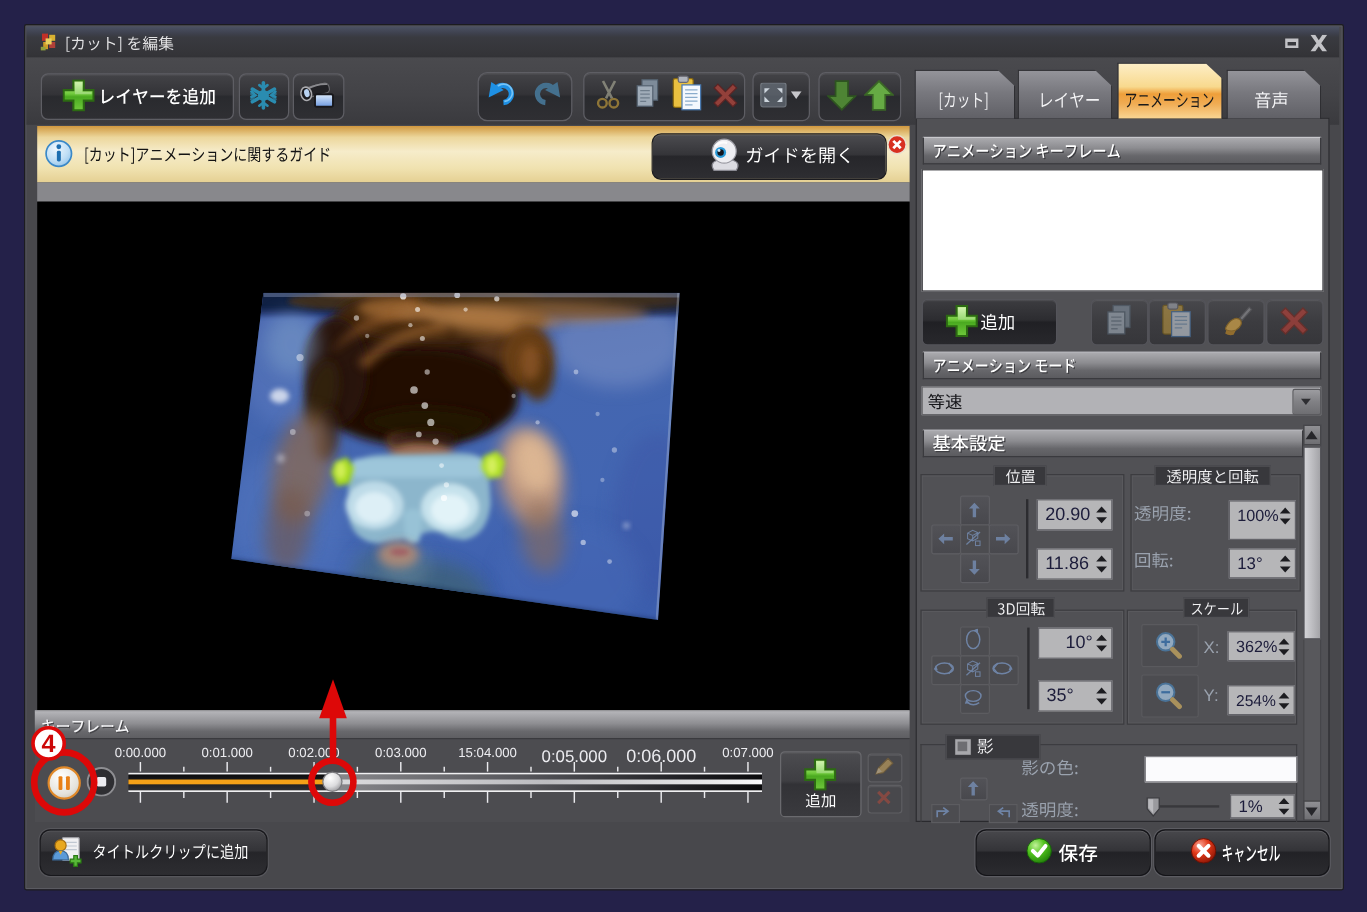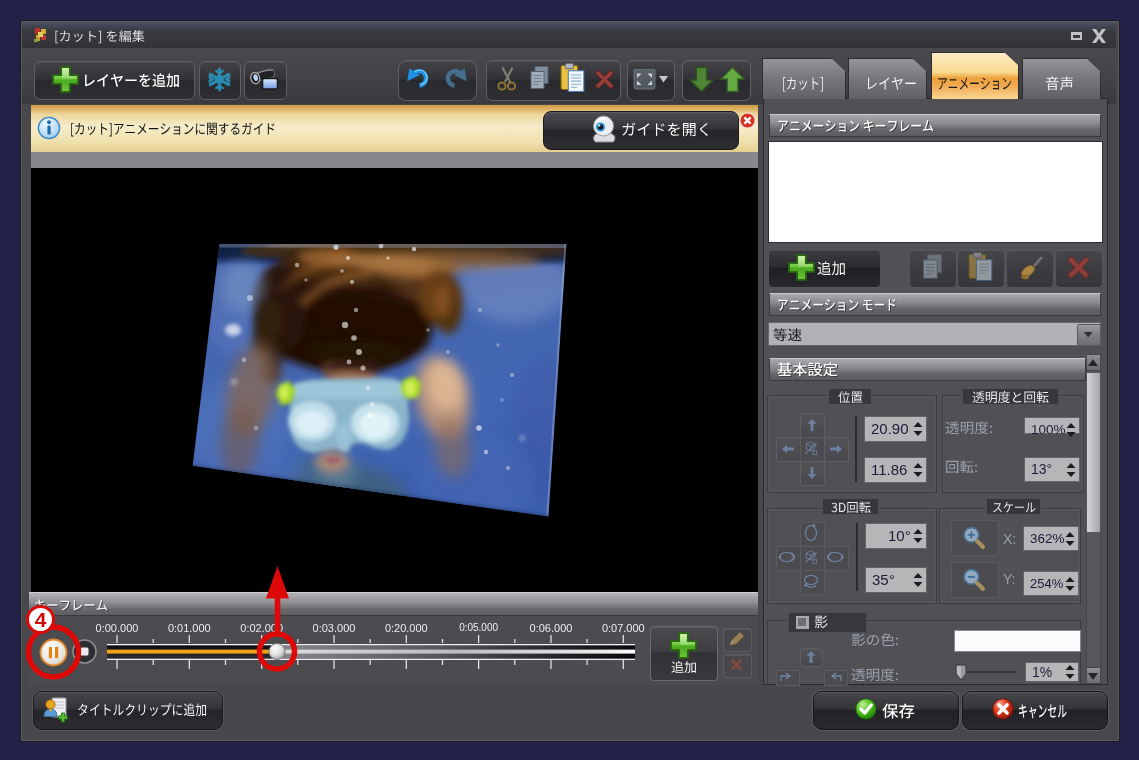--- a/index.html
+++ b/index.html
@@ -301,23 +301,23 @@
 <svg style="position:absolute;left:34.0px;top:610.0px;overflow:visible;width:2px;height:2px;z-index:5" aria-hidden="true">
       <g transform="scale(0.9487,1)">
         <path d="M4.9 -9.2Q4.9 -9.5 4.8 -9.7Q4.8 -9.9 4.7 -10.2L6.1 -10.4Q6.2 -10.2 6.2 -10Q6.2 -9.7 6.3 -9.5Q6.3 -9.3 6.4 -8.8Q6.5 -8.3 6.6 -7.6Q6.7 -6.9 6.9 -6.1Q7.1 -5.3 7.2 -4.4Q7.4 -3.6 7.6 -2.9Q7.7 -2.1 7.8 -1.6Q7.9 -1 8 -0.8Q8 -0.5 8.1 -0.2Q8.2 0.1 8.3 0.4L6.8 0.7Q6.7 0.3 6.7 0Q6.7 -0.3 6.6 -0.6Q6.6 -0.8 6.5 -1.3Q6.4 -1.8 6.2 -2.6Q6.1 -3.3 5.9 -4.1Q5.8 -5 5.6 -5.8Q5.5 -6.6 5.3 -7.3Q5.2 -8 5.1 -8.5Q5 -9 4.9 -9.2ZM1.3 -7.5Q1.6 -7.5 1.9 -7.5Q2.2 -7.5 2.5 -7.5Q2.7 -7.6 3.3 -7.7Q3.8 -7.7 4.5 -7.8Q5.2 -7.9 5.9 -8Q6.6 -8.2 7.3 -8.3Q7.9 -8.4 8.5 -8.5Q9 -8.6 9.3 -8.6Q9.6 -8.7 9.9 -8.7Q10.2 -8.8 10.4 -8.9L10.6 -7.5Q10.5 -7.5 10.2 -7.4Q9.9 -7.4 9.6 -7.4Q9.3 -7.3 8.7 -7.2Q8.1 -7.1 7.4 -7Q6.8 -6.9 6 -6.8Q5.3 -6.7 4.7 -6.6Q4 -6.5 3.5 -6.4Q3 -6.3 2.7 -6.3Q2.4 -6.2 2.2 -6.2Q1.9 -6.1 1.6 -6ZM1.3 -3.7Q1.5 -3.7 1.9 -3.7Q2.3 -3.8 2.5 -3.8Q2.9 -3.8 3.5 -3.9Q4.1 -4 4.8 -4.1Q5.6 -4.3 6.3 -4.4Q7.1 -4.5 7.9 -4.6Q8.6 -4.8 9.3 -4.9Q9.9 -5 10.3 -5.1Q10.6 -5.1 10.9 -5.2Q11.3 -5.3 11.5 -5.3L11.8 -4Q11.5 -4 11.2 -3.9Q10.9 -3.9 10.5 -3.8Q10.1 -3.7 9.4 -3.6Q8.8 -3.5 8 -3.4Q7.3 -3.3 6.5 -3.1Q5.7 -3 5 -2.9Q4.3 -2.8 3.7 -2.7Q3.1 -2.6 2.8 -2.5Q2.4 -2.5 2.1 -2.4Q1.8 -2.3 1.6 -2.3Z M14.3 -5.8Q14.5 -5.8 14.8 -5.8Q15.1 -5.7 15.5 -5.7Q15.9 -5.7 16.2 -5.7Q16.5 -5.7 16.9 -5.7Q17.4 -5.7 17.9 -5.7Q18.5 -5.7 19.2 -5.7Q19.8 -5.7 20.4 -5.7Q21.1 -5.7 21.6 -5.7Q22.2 -5.7 22.6 -5.7Q23 -5.7 23.3 -5.7Q23.7 -5.7 24.1 -5.8Q24.5 -5.8 24.7 -5.8V-4.2Q24.5 -4.2 24.1 -4.2Q23.7 -4.3 23.3 -4.3Q23 -4.3 22.6 -4.3Q22.2 -4.3 21.6 -4.3Q21.1 -4.3 20.4 -4.3Q19.8 -4.3 19.2 -4.3Q18.5 -4.3 17.9 -4.3Q17.4 -4.3 16.9 -4.3Q16.5 -4.3 16.2 -4.3Q15.7 -4.3 15.1 -4.2Q14.6 -4.2 14.3 -4.2Z M37.4 -8.6Q37.3 -8.5 37.2 -8.3Q37.2 -8.1 37.1 -7.9Q37 -7.4 36.8 -6.8Q36.7 -6.2 36.4 -5.5Q36.2 -4.9 35.9 -4.3Q35.6 -3.6 35.2 -3.1Q34.6 -2.4 33.8 -1.7Q33.1 -1 32.1 -0.5Q31.2 0 30 0.4L28.9 -0.8Q30.2 -1.1 31.1 -1.6Q32 -2.1 32.7 -2.6Q33.4 -3.2 34 -3.9Q34.4 -4.5 34.8 -5.2Q35.1 -5.9 35.3 -6.6Q35.5 -7.3 35.6 -7.9Q35.4 -7.9 34.9 -7.9Q34.4 -7.9 33.8 -7.9Q33.1 -7.9 32.4 -7.9Q31.7 -7.9 31.1 -7.9Q30.4 -7.9 29.9 -7.9Q29.4 -7.9 29.2 -7.9Q28.8 -7.9 28.4 -7.9Q28.1 -7.9 27.8 -7.9V-9.3Q28 -9.3 28.2 -9.3Q28.5 -9.2 28.7 -9.2Q29 -9.2 29.2 -9.2Q29.4 -9.2 29.8 -9.2Q30.2 -9.2 30.7 -9.2Q31.2 -9.2 31.8 -9.2Q32.4 -9.2 33 -9.2Q33.6 -9.2 34.1 -9.2Q34.6 -9.2 35 -9.2Q35.4 -9.2 35.5 -9.2Q35.7 -9.2 35.9 -9.2Q36.1 -9.2 36.3 -9.3Z M41.7 -0.5Q41.8 -0.7 41.9 -0.8Q41.9 -1 41.9 -1.2Q41.9 -1.4 41.9 -1.9Q41.9 -2.5 41.9 -3.2Q41.9 -3.9 41.9 -4.7Q41.9 -5.4 41.9 -6.2Q41.9 -6.9 41.9 -7.5Q41.9 -8.1 41.9 -8.5Q41.9 -8.7 41.9 -8.9Q41.8 -9.2 41.8 -9.4Q41.8 -9.6 41.8 -9.8H43.4Q43.3 -9.5 43.3 -9.1Q43.3 -8.8 43.3 -8.5Q43.3 -8.2 43.3 -7.7Q43.3 -7.2 43.3 -6.6Q43.3 -6 43.3 -5.4Q43.3 -4.7 43.3 -4.1Q43.3 -3.4 43.3 -2.9Q43.3 -2.3 43.3 -1.9Q43.3 -1.5 43.3 -1.4Q44.1 -1.6 45.1 -2Q46 -2.4 47 -3Q47.9 -3.6 48.7 -4.3Q49.6 -4.9 50.2 -5.7L50.9 -4.6Q49.6 -3 47.7 -1.8Q45.7 -0.6 43.3 0.1Q43.2 0.1 43.1 0.2Q42.9 0.3 42.7 0.4Z M53.3 -5.8Q53.5 -5.8 53.8 -5.8Q54.1 -5.7 54.5 -5.7Q54.9 -5.7 55.2 -5.7Q55.5 -5.7 55.9 -5.7Q56.4 -5.7 56.9 -5.7Q57.5 -5.7 58.2 -5.7Q58.8 -5.7 59.4 -5.7Q60.1 -5.7 60.6 -5.7Q61.2 -5.7 61.6 -5.7Q62 -5.7 62.3 -5.7Q62.7 -5.7 63.1 -5.8Q63.5 -5.8 63.7 -5.8V-4.2Q63.5 -4.2 63.1 -4.2Q62.7 -4.3 62.3 -4.3Q62 -4.3 61.6 -4.3Q61.2 -4.3 60.6 -4.3Q60.1 -4.3 59.4 -4.3Q58.8 -4.3 58.2 -4.3Q57.5 -4.3 56.9 -4.3Q56.4 -4.3 55.9 -4.3Q55.5 -4.3 55.2 -4.3Q54.7 -4.3 54.1 -4.2Q53.6 -4.2 53.3 -4.2Z M72 -9.7Q71.9 -9.5 71.7 -9.2Q71.6 -8.9 71.5 -8.4Q71.4 -8.1 71.2 -7.5Q71 -6.9 70.8 -6.2Q70.5 -5.6 70.3 -4.8Q70.1 -4.1 69.8 -3.4Q69.6 -2.7 69.4 -2.1Q69.2 -1.6 69 -1.3L67.5 -1.2Q67.7 -1.6 67.9 -2.2Q68.2 -2.8 68.4 -3.5Q68.7 -4.3 68.9 -5Q69.2 -5.8 69.4 -6.5Q69.6 -7.2 69.8 -7.8Q70 -8.4 70.1 -8.7Q70.2 -9.2 70.2 -9.5Q70.3 -9.8 70.3 -10.1ZM74.4 -5.5Q74.7 -4.9 75.1 -4.2Q75.5 -3.6 75.9 -2.8Q76.4 -2 76.7 -1.3Q77 -0.6 77.2 -0.1L75.9 0.5Q75.7 -0.1 75.3 -0.8Q75 -1.5 74.6 -2.3Q74.3 -3.1 73.9 -3.8Q73.5 -4.5 73.1 -4.9ZM67.2 -1.6Q67.7 -1.7 68.3 -1.7Q69 -1.8 69.7 -1.8Q70.5 -1.9 71.3 -2Q72.1 -2.1 72.8 -2.2Q73.6 -2.2 74.2 -2.3Q74.8 -2.4 75.3 -2.5L75.6 -1.2Q75.1 -1.1 74.5 -1Q73.8 -1 73 -0.9Q72.2 -0.8 71.4 -0.7Q70.6 -0.6 69.8 -0.5Q69 -0.4 68.4 -0.4Q67.7 -0.3 67.3 -0.3Q67 -0.2 66.7 -0.2Q66.4 -0.1 66.1 -0.1L65.9 -1.6Q66.2 -1.6 66.6 -1.6Q66.9 -1.6 67.2 -1.6Z" fill="#46464a" transform="translate(1.05,1)"></path>
         <path d="M4.9 -9.2Q4.9 -9.5 4.8 -9.7Q4.8 -9.9 4.7 -10.2L6.1 -10.4Q6.2 -10.2 6.2 -10Q6.2 -9.7 6.3 -9.5Q6.3 -9.3 6.4 -8.8Q6.5 -8.3 6.6 -7.6Q6.7 -6.9 6.9 -6.1Q7.1 -5.3 7.2 -4.4Q7.4 -3.6 7.6 -2.9Q7.7 -2.1 7.8 -1.6Q7.9 -1 8 -0.8Q8 -0.5 8.1 -0.2Q8.2 0.1 8.3 0.4L6.8 0.7Q6.7 0.3 6.7 0Q6.7 -0.3 6.6 -0.6Q6.6 -0.8 6.5 -1.3Q6.4 -1.8 6.2 -2.6Q6.1 -3.3 5.9 -4.1Q5.8 -5 5.6 -5.8Q5.5 -6.6 5.3 -7.3Q5.2 -8 5.1 -8.5Q5 -9 4.9 -9.2ZM1.3 -7.5Q1.6 -7.5 1.9 -7.5Q2.2 -7.5 2.5 -7.5Q2.7 -7.6 3.3 -7.7Q3.8 -7.7 4.5 -7.8Q5.2 -7.9 5.9 -8Q6.6 -8.2 7.3 -8.3Q7.9 -8.4 8.5 -8.5Q9 -8.6 9.3 -8.6Q9.6 -8.7 9.9 -8.7Q10.2 -8.8 10.4 -8.9L10.6 -7.5Q10.5 -7.5 10.2 -7.4Q9.9 -7.4 9.6 -7.4Q9.3 -7.3 8.7 -7.2Q8.1 -7.1 7.4 -7Q6.8 -6.9 6 -6.8Q5.3 -6.7 4.7 -6.6Q4 -6.5 3.5 -6.4Q3 -6.3 2.7 -6.3Q2.4 -6.2 2.2 -6.2Q1.9 -6.1 1.6 -6ZM1.3 -3.7Q1.5 -3.7 1.9 -3.7Q2.3 -3.8 2.5 -3.8Q2.9 -3.8 3.5 -3.9Q4.1 -4 4.8 -4.1Q5.6 -4.3 6.3 -4.4Q7.1 -4.5 7.9 -4.6Q8.6 -4.8 9.3 -4.9Q9.9 -5 10.3 -5.1Q10.6 -5.1 10.9 -5.2Q11.3 -5.3 11.5 -5.3L11.8 -4Q11.5 -4 11.2 -3.9Q10.9 -3.9 10.5 -3.8Q10.1 -3.7 9.4 -3.6Q8.8 -3.5 8 -3.4Q7.3 -3.3 6.5 -3.1Q5.7 -3 5 -2.9Q4.3 -2.8 3.7 -2.7Q3.1 -2.6 2.8 -2.5Q2.4 -2.5 2.1 -2.4Q1.8 -2.3 1.6 -2.3Z M14.3 -5.8Q14.5 -5.8 14.8 -5.8Q15.1 -5.7 15.5 -5.7Q15.9 -5.7 16.2 -5.7Q16.5 -5.7 16.9 -5.7Q17.4 -5.7 17.9 -5.7Q18.5 -5.7 19.2 -5.7Q19.8 -5.7 20.4 -5.7Q21.1 -5.7 21.6 -5.7Q22.2 -5.7 22.6 -5.7Q23 -5.7 23.3 -5.7Q23.7 -5.7 24.1 -5.8Q24.5 -5.8 24.7 -5.8V-4.2Q24.5 -4.2 24.1 -4.2Q23.7 -4.3 23.3 -4.3Q23 -4.3 22.6 -4.3Q22.2 -4.3 21.6 -4.3Q21.1 -4.3 20.4 -4.3Q19.8 -4.3 19.2 -4.3Q18.5 -4.3 17.9 -4.3Q17.4 -4.3 16.9 -4.3Q16.5 -4.3 16.2 -4.3Q15.7 -4.3 15.1 -4.2Q14.6 -4.2 14.3 -4.2Z M37.4 -8.6Q37.3 -8.5 37.2 -8.3Q37.2 -8.1 37.1 -7.9Q37 -7.4 36.8 -6.8Q36.7 -6.2 36.4 -5.5Q36.2 -4.9 35.9 -4.3Q35.6 -3.6 35.2 -3.1Q34.6 -2.4 33.8 -1.7Q33.1 -1 32.1 -0.5Q31.2 0 30 0.4L28.9 -0.8Q30.2 -1.1 31.1 -1.6Q32 -2.1 32.7 -2.6Q33.4 -3.2 34 -3.9Q34.4 -4.5 34.8 -5.2Q35.1 -5.9 35.3 -6.6Q35.5 -7.3 35.6 -7.9Q35.4 -7.9 34.9 -7.9Q34.4 -7.9 33.8 -7.9Q33.1 -7.9 32.4 -7.9Q31.7 -7.9 31.1 -7.9Q30.4 -7.9 29.9 -7.9Q29.4 -7.9 29.2 -7.9Q28.8 -7.9 28.4 -7.9Q28.1 -7.9 27.8 -7.9V-9.3Q28 -9.3 28.2 -9.3Q28.5 -9.2 28.7 -9.2Q29 -9.2 29.2 -9.2Q29.4 -9.2 29.8 -9.2Q30.2 -9.2 30.7 -9.2Q31.2 -9.2 31.8 -9.2Q32.4 -9.2 33 -9.2Q33.6 -9.2 34.1 -9.2Q34.6 -9.2 35 -9.2Q35.4 -9.2 35.5 -9.2Q35.7 -9.2 35.9 -9.2Q36.1 -9.2 36.3 -9.3Z M41.7 -0.5Q41.8 -0.7 41.9 -0.8Q41.9 -1 41.9 -1.2Q41.9 -1.4 41.9 -1.9Q41.9 -2.5 41.9 -3.2Q41.9 -3.9 41.9 -4.7Q41.9 -5.4 41.9 -6.2Q41.9 -6.9 41.9 -7.5Q41.9 -8.1 41.9 -8.5Q41.9 -8.7 41.9 -8.9Q41.8 -9.2 41.8 -9.4Q41.8 -9.6 41.8 -9.8H43.4Q43.3 -9.5 43.3 -9.1Q43.3 -8.8 43.3 -8.5Q43.3 -8.2 43.3 -7.7Q43.3 -7.2 43.3 -6.6Q43.3 -6 43.3 -5.4Q43.3 -4.7 43.3 -4.1Q43.3 -3.4 43.3 -2.9Q43.3 -2.3 43.3 -1.9Q43.3 -1.5 43.3 -1.4Q44.1 -1.6 45.1 -2Q46 -2.4 47 -3Q47.9 -3.6 48.7 -4.3Q49.6 -4.9 50.2 -5.7L50.9 -4.6Q49.6 -3 47.7 -1.8Q45.7 -0.6 43.3 0.1Q43.2 0.1 43.1 0.2Q42.9 0.3 42.7 0.4Z M53.3 -5.8Q53.5 -5.8 53.8 -5.8Q54.1 -5.7 54.5 -5.7Q54.9 -5.7 55.2 -5.7Q55.5 -5.7 55.9 -5.7Q56.4 -5.7 56.9 -5.7Q57.5 -5.7 58.2 -5.7Q58.8 -5.7 59.4 -5.7Q60.1 -5.7 60.6 -5.7Q61.2 -5.7 61.6 -5.7Q62 -5.7 62.3 -5.7Q62.7 -5.7 63.1 -5.8Q63.5 -5.8 63.7 -5.8V-4.2Q63.5 -4.2 63.1 -4.2Q62.7 -4.3 62.3 -4.3Q62 -4.3 61.6 -4.3Q61.2 -4.3 60.6 -4.3Q60.1 -4.3 59.4 -4.3Q58.8 -4.3 58.2 -4.3Q57.5 -4.3 56.9 -4.3Q56.4 -4.3 55.9 -4.3Q55.5 -4.3 55.2 -4.3Q54.7 -4.3 54.1 -4.2Q53.6 -4.2 53.3 -4.2Z M72 -9.7Q71.9 -9.5 71.7 -9.2Q71.6 -8.9 71.5 -8.4Q71.4 -8.1 71.2 -7.5Q71 -6.9 70.8 -6.2Q70.5 -5.6 70.3 -4.8Q70.1 -4.1 69.8 -3.4Q69.6 -2.7 69.4 -2.1Q69.2 -1.6 69 -1.3L67.5 -1.2Q67.7 -1.6 67.9 -2.2Q68.2 -2.8 68.4 -3.5Q68.7 -4.3 68.9 -5Q69.2 -5.8 69.4 -6.5Q69.6 -7.2 69.8 -7.8Q70 -8.4 70.1 -8.7Q70.2 -9.2 70.2 -9.5Q70.3 -9.8 70.3 -10.1ZM74.4 -5.5Q74.7 -4.9 75.1 -4.2Q75.5 -3.6 75.9 -2.8Q76.4 -2 76.7 -1.3Q77 -0.6 77.2 -0.1L75.9 0.5Q75.7 -0.1 75.3 -0.8Q75 -1.5 74.6 -2.3Q74.3 -3.1 73.9 -3.8Q73.5 -4.5 73.1 -4.9ZM67.2 -1.6Q67.7 -1.7 68.3 -1.7Q69 -1.8 69.7 -1.8Q70.5 -1.9 71.3 -2Q72.1 -2.1 72.8 -2.2Q73.6 -2.2 74.2 -2.3Q74.8 -2.4 75.3 -2.5L75.6 -1.2Q75.1 -1.1 74.5 -1Q73.8 -1 73 -0.9Q72.2 -0.8 71.4 -0.7Q70.6 -0.6 69.8 -0.5Q69 -0.4 68.4 -0.4Q67.7 -0.3 67.3 -0.3Q67 -0.2 66.7 -0.2Q66.4 -0.1 66.1 -0.1L65.9 -1.6Q66.2 -1.6 66.6 -1.6Q66.9 -1.6 67.2 -1.6Z" fill="#f4f4f6"></path>
       </g>
     </svg>
 <div class="abs" style="left:81.0px;top:622px;width:72px;height:12px;color:#ececf0;font-size:11px;text-align:center">0:00.000</div>
 <div class="abs" style="left:153.3px;top:622px;width:72px;height:12px;color:#ececf0;font-size:11px;text-align:center">0:01.000</div>
 <div class="abs" style="left:225.7px;top:622px;width:72px;height:12px;color:#ececf0;font-size:11px;text-align:center">0:02.000</div>
 <div class="abs" style="left:298.0px;top:622px;width:72px;height:12px;color:#ececf0;font-size:11px;text-align:center">0:03.000</div>
-<div class="abs" style="left:370.3px;top:622px;width:72px;height:12px;color:#ececf0;font-size:11px;text-align:center">0:20.000</div>
-<div class="abs" style="left:442.6px;top:622px;width:72px;height:12px;color:#ececf0;font-size:10px;text-align:center">0:05.000</div>
-<div class="abs" style="left:515.0px;top:622px;width:72px;height:12px;color:#ececf0;font-size:11px;text-align:center">0:06.000</div>
+<div class="abs" style="left:370.3px;top:622px;width:72px;height:12px;color:#ececf0;font-size:11px;text-align:center">15:04.000</div>
+<div class="abs" style="left:442.6px;top:622px;width:72px;height:12px;color:#ececf0;font-size:14px;text-align:center">0:05.000</div>
+<div class="abs" style="left:515.0px;top:622px;width:72px;height:12px;color:#ececf0;font-size:15px;text-align:center">0:06.000</div>
 <div class="abs" style="left:587.3px;top:622px;width:72px;height:12px;color:#ececf0;font-size:11px;text-align:center">0:07.000</div>
 <svg class="abs" style="left:29px;top:616px" width="729" height="69" viewBox="0 0 729 69">
 <defs>
 <linearGradient id="tfade" x1="0" y1="0" x2="1" y2="0">
 <stop offset="0" stop-color="#88888c"></stop>
           <stop offset=".45" stop-color="#55555a"></stop>
 <stop offset=".8" stop-color="#222226"></stop>
           <stop offset="1" stop-color="#0a0a0c"></stop>
         </linearGradient>
 <linearGradient id="tcl" x1="0" y1="0" x2="1" y2="0">
@@ -584,21 +584,21 @@
     <svg style="position:absolute;left:972.0px;top:401.5px;overflow:visible;width:2px;height:2px;z-index:5" aria-hidden="true">
       <g transform="scale(0.9872,1)">
         <path d="M3.2 -5.8V-1.2H2.3V-4.9H0.6V-5.8ZM3.2 -1.6Q3.7 -0.9 4.5 -0.5Q5.3 -0.2 6.5 -0.1Q7 -0.1 7.8 -0.1Q8.6 -0.1 9.4 -0.1Q10.3 -0.1 11.1 -0.1Q11.9 -0.2 12.5 -0.2Q12.5 -0.1 12.4 0.1Q12.3 0.3 12.3 0.4Q12.2 0.6 12.2 0.8Q11.7 0.8 10.9 0.8Q10.2 0.8 9.3 0.8Q8.5 0.8 7.8 0.8Q7 0.8 6.5 0.8Q5.2 0.7 4.3 0.4Q3.4 0 2.8 -0.8Q2.4 -0.3 1.9 0.1Q1.5 0.5 1 0.9L0.5 -0Q0.9 -0.3 1.4 -0.8Q1.9 -1.2 2.3 -1.6ZM0.7 -10.1 1.5 -10.6Q1.9 -10.3 2.3 -9.9Q2.7 -9.5 3 -9.2Q3.4 -8.8 3.6 -8.5L2.8 -7.9Q2.6 -8.2 2.3 -8.6Q1.9 -9 1.5 -9.4Q1.1 -9.7 0.7 -10.1ZM4.1 -8.5H12.4V-7.7H4.1ZM5.1 -5.2H9.5V-4.5H5.1ZM9.4 -4.1H11.3V-3.3H9.4ZM7.7 -9.9H8.6V-5.5H7.7ZM7.5 -8.2 8.2 -7.9Q7.7 -7.2 7.1 -6.7Q6.4 -6.1 5.7 -5.6Q5 -5.1 4.2 -4.8Q4.1 -5 4 -5.2Q3.8 -5.4 3.7 -5.5Q4.4 -5.8 5.1 -6.2Q5.8 -6.6 6.4 -7.1Q7.1 -7.6 7.5 -8.2ZM8.9 -8.1Q9.3 -7.6 9.9 -7.1Q10.5 -6.6 11.2 -6.3Q11.9 -5.9 12.6 -5.7Q12.4 -5.5 12.3 -5.3Q12.1 -5.1 12 -5Q11.3 -5.2 10.6 -5.7Q9.9 -6.1 9.3 -6.7Q8.7 -7.3 8.2 -7.9ZM11 -4.1H12Q12 -4.1 12 -3.9Q11.9 -3.8 11.9 -3.7Q11.8 -2.5 11.7 -2Q11.5 -1.4 11.3 -1.2Q11.2 -1.1 11 -1Q10.8 -1 10.5 -0.9Q10.3 -0.9 9.9 -0.9Q9.4 -0.9 8.9 -1Q8.9 -1.1 8.9 -1.4Q8.8 -1.6 8.7 -1.7Q9.2 -1.7 9.6 -1.7Q10 -1.7 10.2 -1.7Q10.3 -1.7 10.4 -1.7Q10.5 -1.7 10.6 -1.8Q10.7 -1.9 10.9 -2.4Q11 -2.9 11 -3.9ZM11.2 -10.7 11.8 -10Q11.1 -9.9 10.3 -9.8Q9.4 -9.7 8.5 -9.6Q7.5 -9.5 6.5 -9.4Q5.6 -9.4 4.7 -9.3Q4.7 -9.5 4.6 -9.7Q4.5 -9.9 4.5 -10Q5.3 -10.1 6.3 -10.1Q7.2 -10.2 8.1 -10.3Q9 -10.4 9.8 -10.5Q10.6 -10.6 11.2 -10.7ZM6.7 -5H7.6Q7.6 -4.3 7.4 -3.6Q7.2 -3 6.9 -2.4Q6.5 -1.9 6 -1.5Q5.4 -1.1 4.6 -0.8Q4.5 -0.9 4.4 -1.2Q4.2 -1.4 4.1 -1.5Q4.8 -1.7 5.3 -2.1Q5.8 -2.4 6.1 -2.9Q6.4 -3.3 6.5 -3.9Q6.6 -4.4 6.7 -5ZM9.2 -5.2H10.1Q10 -4.6 9.9 -4Q9.7 -3.4 9.6 -2.9L8.8 -3Q8.9 -3.5 9 -4.1Q9.1 -4.7 9.2 -5.2Z M14.6 -10.1H18.3V-2.4H14.6V-3.3H17.4V-9.2H14.6ZM14.6 -6.8H17.8V-5.9H14.6ZM20.1 -10.4H24.5V-9.5H20.1ZM20.1 -7.2H24.5V-6.3H20.1ZM20 -4H24.4V-3.1H20ZM14 -10.1H15V-1.1H14ZM24.1 -10.4H25.1V-0.2Q25.1 0.2 24.9 0.5Q24.8 0.7 24.5 0.8Q24.2 1 23.6 1Q23.1 1 22.2 1Q22.2 0.9 22.2 0.7Q22.1 0.5 22 0.4Q22 0.2 21.9 0.1Q22.3 0.1 22.7 0.1Q23.1 0.1 23.4 0.1Q23.7 0.1 23.8 0.1Q24 0.1 24 -0Q24.1 -0.1 24.1 -0.2ZM19.5 -10.4H20.5V-5.7Q20.5 -4.9 20.4 -4Q20.3 -3.1 20 -2.2Q19.7 -1.2 19.2 -0.4Q18.7 0.5 17.8 1.1Q17.7 1 17.6 0.9Q17.5 0.8 17.3 0.6Q17.2 0.5 17.1 0.5Q17.9 -0.2 18.4 -0.9Q18.9 -1.7 19.1 -2.5Q19.4 -3.3 19.4 -4.1Q19.5 -5 19.5 -5.7Z M28.9 -7.3H38.2V-6.5H28.9ZM29.1 -3.5H36.6V-2.7H29.1ZM31 -8.4H32V-5.1H35.1V-8.4H36.1V-4.3H31ZM36.3 -3.5H36.5L36.7 -3.5L37.3 -3.2Q36.7 -2.2 35.9 -1.4Q35 -0.7 33.9 -0.2Q32.8 0.3 31.6 0.6Q30.3 0.9 29 1Q29 0.9 28.8 0.6Q28.7 0.4 28.6 0.2Q29.8 0.1 31 -0.2Q32.2 -0.4 33.2 -0.8Q34.3 -1.3 35.1 -1.9Q35.8 -2.5 36.3 -3.3ZM31.4 -2.8Q32 -1.9 33.1 -1.3Q34.2 -0.7 35.5 -0.3Q36.9 0.1 38.5 0.2Q38.4 0.3 38.3 0.5Q38.2 0.6 38.1 0.8Q38 0.9 37.9 1.1Q36.3 0.9 34.9 0.4Q33.5 -0 32.4 -0.8Q31.3 -1.5 30.6 -2.5ZM32.4 -10.9H33.4V-9.1H32.4ZM28.1 -9.6H38.3V-8.7H28.1ZM27.6 -9.6H28.5V-5.9Q28.5 -5.1 28.5 -4.2Q28.4 -3.3 28.3 -2.4Q28.2 -1.5 27.9 -0.6Q27.6 0.3 27.2 1.1Q27.1 1 27 0.9Q26.8 0.8 26.7 0.7Q26.5 0.6 26.4 0.5Q26.8 -0.2 27 -1Q27.3 -1.8 27.4 -2.7Q27.5 -3.5 27.5 -4.3Q27.6 -5.2 27.6 -5.9Z M49.6 -7.8Q49.4 -7.6 49.1 -7.5Q48.9 -7.4 48.6 -7.2Q48.3 -7 47.8 -6.8Q47.3 -6.6 46.8 -6.3Q46.2 -6 45.7 -5.7Q45.1 -5.4 44.6 -5.1Q43.7 -4.5 43.2 -3.8Q42.7 -3.2 42.7 -2.4Q42.7 -1.6 43.5 -1.2Q44.2 -0.7 45.8 -0.7Q46.5 -0.7 47.3 -0.7Q48 -0.8 48.7 -0.9Q49.4 -1 49.9 -1.1L49.9 0Q49.4 0.1 48.8 0.2Q48.1 0.3 47.4 0.3Q46.6 0.4 45.8 0.4Q44.9 0.4 44.1 0.2Q43.4 0.1 42.8 -0.2Q42.2 -0.6 41.9 -1.1Q41.6 -1.6 41.6 -2.3Q41.6 -3 41.9 -3.6Q42.2 -4.2 42.8 -4.8Q43.3 -5.3 44.1 -5.8Q44.6 -6.2 45.2 -6.5Q45.7 -6.8 46.3 -7.1Q46.8 -7.4 47.3 -7.7Q47.8 -7.9 48.1 -8.1Q48.4 -8.2 48.6 -8.4Q48.8 -8.5 49 -8.7ZM43 -10.1Q43.3 -9.3 43.6 -8.5Q44 -7.7 44.3 -7Q44.7 -6.3 45 -5.8L44.1 -5.2Q43.8 -5.8 43.4 -6.5Q43.1 -7.2 42.7 -8.1Q42.3 -8.9 42 -9.7Z M56.9 -6.5V-3.5H60V-6.5ZM55.9 -7.4H61V-2.7H55.9ZM53.1 -10.4H63.9V1H62.9V-9.4H54.1V1H53.1ZM53.6 -0.6H63.5V0.3H53.6Z M71.9 -9.9H77V-9H71.9ZM71.4 -6.2H77.5V-5.2H71.4ZM73.2 -5.7 74.3 -5.5Q74.1 -4.8 74 -4Q73.8 -3.3 73.6 -2.6Q73.4 -1.8 73.3 -1.2Q73.1 -0.5 72.9 0L72 -0.2Q72.2 -0.7 72.4 -1.4Q72.5 -2.1 72.7 -2.8Q72.9 -3.6 73 -4.3Q73.1 -5 73.2 -5.7ZM71 -0.3Q71.7 -0.4 72.7 -0.4Q73.6 -0.5 74.7 -0.6Q75.8 -0.7 76.8 -0.7L76.8 0.1Q75.8 0.2 74.8 0.3Q73.8 0.4 72.9 0.5Q72 0.6 71.2 0.6ZM75.1 -3.1 75.9 -3.4Q76.3 -2.8 76.6 -2Q76.9 -1.3 77.2 -0.6Q77.4 0.1 77.6 0.7L76.6 1Q76.5 0.5 76.3 -0.2Q76.1 -1 75.8 -1.7Q75.4 -2.4 75.1 -3.1ZM65.7 -9.5H71.3V-8.7H65.7ZM65.5 -2.1H71.4V-1.2H65.5ZM68.1 -10.9H69V-7.3H68.1ZM68.1 -7.3H68.9V-3.5H69V1H68.1V-3.5H68.1ZM66.8 -5.1V-3.9H70.3V-5.1ZM66.8 -6.9V-5.8H70.3V-6.9ZM66 -7.7H71.1V-3.1H66Z" fill="#f0f0f2"></path>
       </g>
     </svg>
 <svg style="position:absolute;left:945.0px;top:433.0px;overflow:visible;width:2px;height:2px;z-index:5" aria-hidden="true">
       <g transform="scale(1.0459,1)">
         <path d="M3.4 -6.2V-1.3H2.4V-5.3H0.6V-6.2ZM3.4 -1.7Q3.9 -0.9 4.8 -0.6Q5.8 -0.2 7 -0.1Q7.6 -0.1 8.4 -0.1Q9.3 -0.1 10.2 -0.1Q11.1 -0.1 12 -0.1Q12.8 -0.2 13.5 -0.2Q13.4 -0.1 13.3 0.1Q13.3 0.3 13.2 0.5Q13.2 0.7 13.1 0.8Q12.5 0.8 11.7 0.9Q10.9 0.9 10.1 0.9Q9.2 0.9 8.4 0.9Q7.6 0.9 7 0.9Q5.6 0.8 4.6 0.4Q3.7 0 3 -0.8Q2.5 -0.4 2.1 0.1Q1.6 0.5 1 1L0.5 -0Q1 -0.4 1.5 -0.8Q2 -1.3 2.5 -1.7ZM0.8 -10.8 1.6 -11.4Q2 -11.1 2.5 -10.7Q2.9 -10.3 3.3 -9.9Q3.6 -9.5 3.9 -9.1L3 -8.5Q2.8 -8.8 2.4 -9.2Q2.1 -9.7 1.6 -10.1Q1.2 -10.5 0.8 -10.8ZM4.4 -9.2H13.3V-8.3H4.4ZM5.5 -5.6H10.2V-4.8H5.5ZM10.1 -4.4H12.2V-3.6H10.1ZM8.3 -10.7H9.3V-6H8.3ZM8 -8.8 8.8 -8.5Q8.3 -7.8 7.6 -7.2Q6.9 -6.5 6.1 -6Q5.3 -5.5 4.6 -5.2Q4.5 -5.4 4.3 -5.6Q4.1 -5.8 3.9 -6Q4.7 -6.2 5.5 -6.7Q6.3 -7.1 6.9 -7.6Q7.6 -8.2 8 -8.8ZM9.6 -8.7Q10 -8.2 10.6 -7.7Q11.3 -7.2 12.1 -6.8Q12.8 -6.3 13.6 -6.1Q13.4 -6 13.2 -5.7Q13 -5.5 12.9 -5.3Q12.2 -5.6 11.4 -6.1Q10.6 -6.6 10 -7.2Q9.3 -7.8 8.9 -8.5ZM11.9 -4.4H12.9Q12.9 -4.4 12.9 -4.2Q12.9 -4.1 12.8 -4Q12.7 -2.7 12.6 -2.1Q12.4 -1.6 12.2 -1.3Q12 -1.2 11.8 -1.1Q11.6 -1 11.3 -1Q11.1 -1 10.6 -1Q10.2 -1 9.6 -1Q9.6 -1.2 9.6 -1.5Q9.5 -1.7 9.4 -1.9Q9.9 -1.8 10.3 -1.8Q10.8 -1.8 10.9 -1.8Q11.1 -1.8 11.2 -1.8Q11.3 -1.8 11.4 -1.9Q11.6 -2 11.7 -2.6Q11.8 -3.1 11.9 -4.2ZM12 -11.5 12.7 -10.8Q12 -10.7 11 -10.5Q10.1 -10.4 9.1 -10.3Q8.1 -10.2 7 -10.2Q6 -10.1 5 -10.1Q5 -10.2 4.9 -10.4Q4.9 -10.7 4.8 -10.8Q5.7 -10.9 6.8 -10.9Q7.8 -11 8.7 -11.1Q9.7 -11.2 10.6 -11.3Q11.4 -11.4 12 -11.5ZM7.2 -5.4H8.2Q8.1 -4.6 7.9 -3.9Q7.8 -3.2 7.4 -2.6Q7 -2 6.4 -1.6Q5.8 -1.1 4.9 -0.8Q4.9 -1 4.7 -1.2Q4.5 -1.5 4.4 -1.6Q5.2 -1.9 5.7 -2.2Q6.2 -2.6 6.5 -3.1Q6.9 -3.6 7 -4.2Q7.2 -4.7 7.2 -5.4ZM9.9 -5.6H10.9Q10.8 -5 10.6 -4.3Q10.5 -3.6 10.3 -3.1L9.4 -3.2Q9.6 -3.7 9.7 -4.4Q9.8 -5.1 9.9 -5.6Z M15.7 -10.9H19.7V-2.5H15.7V-3.5H18.7V-9.9H15.7ZM15.7 -7.3H19.2V-6.3H15.7ZM21.6 -11.2H26.3V-10.2H21.6ZM21.6 -7.8H26.3V-6.8H21.6ZM21.5 -4.3H26.3V-3.4H21.5ZM15.1 -10.9H16.1V-1.2H15.1ZM26 -11.2H27V-0.3Q27 0.2 26.9 0.5Q26.7 0.8 26.4 0.9Q26 1 25.5 1.1Q24.9 1.1 24 1.1Q23.9 0.9 23.9 0.8Q23.8 0.6 23.7 0.4Q23.7 0.2 23.6 0.1Q24 0.1 24.4 0.1Q24.9 0.1 25.2 0.1Q25.5 0.1 25.6 0.1Q25.8 0.1 25.9 -0Q26 -0.1 26 -0.3ZM21 -11.2H22V-6.2Q22 -5.3 21.9 -4.3Q21.8 -3.3 21.6 -2.3Q21.3 -1.3 20.7 -0.4Q20.1 0.5 19.2 1.2Q19.1 1.1 19 1Q18.8 0.8 18.7 0.7Q18.5 0.6 18.4 0.5Q19.3 -0.2 19.8 -1Q20.3 -1.8 20.6 -2.7Q20.9 -3.6 20.9 -4.5Q21 -5.3 21 -6.2Z M31.2 -7.8H41.1V-7H31.2ZM31.3 -3.8H39.4V-2.9H31.3ZM33.4 -9.1H34.4V-5.5H37.8V-9.1H38.8V-4.6H33.4ZM39.1 -3.8H39.3L39.5 -3.8L40.1 -3.4Q39.6 -2.3 38.6 -1.6Q37.7 -0.8 36.5 -0.2Q35.4 0.3 34 0.6Q32.7 0.9 31.3 1.1Q31.2 0.9 31.1 0.7Q30.9 0.4 30.8 0.2Q32.1 0.1 33.4 -0.2Q34.7 -0.4 35.8 -0.9Q36.9 -1.4 37.8 -2Q38.6 -2.7 39.1 -3.6ZM33.8 -3Q34.5 -2.1 35.7 -1.4Q36.8 -0.7 38.3 -0.3Q39.8 0.1 41.5 0.2Q41.4 0.3 41.2 0.5Q41.1 0.7 41 0.8Q40.9 1 40.8 1.1Q39.1 0.9 37.6 0.4Q36.1 -0 34.9 -0.8Q33.7 -1.6 32.9 -2.7ZM34.9 -11.8H35.9V-9.8H34.9ZM30.2 -10.4H41.2V-9.4H30.2ZM29.7 -10.4H30.7V-6.3Q30.7 -5.5 30.7 -4.6Q30.6 -3.6 30.5 -2.6Q30.3 -1.6 30 -0.6Q29.8 0.3 29.3 1.1Q29.2 1 29.1 0.9Q28.9 0.8 28.7 0.7Q28.6 0.6 28.4 0.6Q28.9 -0.2 29.1 -1.1Q29.4 -1.9 29.5 -2.9Q29.6 -3.8 29.7 -4.7Q29.7 -5.6 29.7 -6.3Z M43.9 -5.5Q43.6 -5.5 43.3 -5.7Q43 -6 43 -6.4Q43 -6.9 43.3 -7.1Q43.6 -7.4 43.9 -7.4Q44.3 -7.4 44.6 -7.1Q44.9 -6.9 44.9 -6.4Q44.9 -6 44.6 -5.7Q44.3 -5.5 43.9 -5.5ZM43.9 0.2Q43.6 0.2 43.3 -0.1Q43 -0.4 43 -0.8Q43 -1.2 43.3 -1.5Q43.6 -1.8 43.9 -1.8Q44.3 -1.8 44.6 -1.5Q44.9 -1.2 44.9 -0.8Q44.9 -0.4 44.6 -0.1Q44.3 0.2 43.9 0.2Z" fill="#9aa2ae"></path>
       </g>
     </svg>
-<div class="abs" style="left:1024px;top:417px;width:56px;height:17px;background:#b6b6b8;border:1px solid #64646a;color:#1c1c3a;font-size:13.5px;line-height:23px;padding-left:6px;box-sizing:border-box">100%</div>
+<div class="abs" style="left:1024px;top:417px;width:56px;height:33px;background:#b6b6b8;border:1px solid #64646a;color:#1c1c3a;font-size:13.5px;line-height:23px;padding-left:6px;box-sizing:border-box">100%</div>
     <svg class="abs" style="left:1066px;top:421.5px" width="10" height="16" viewBox="0 0 10 16">
       <path d="M0.5 6 L5 1 L9.5 6 Z" fill="#1c1c20"></path>
       <path d="M0.5 10 L5 15 L9.5 10 Z" fill="#1c1c20"></path>
     </svg>
 <svg style="position:absolute;left:945.0px;top:472.0px;overflow:visible;width:2px;height:2px;z-index:5" aria-hidden="true">
       <g transform="scale(1.0347,1)">
         <path d="M5.2 -7V-3.8H8.6V-7ZM4.2 -7.9H9.7V-2.9H4.2ZM1.1 -11.2H12.9V1.1H11.7V-10.1H2.2V1.1H1.1ZM1.8 -0.6H12.4V0.4H1.8Z M21.4 -10.6H26.9V-9.7H21.4ZM20.8 -6.6H27.4V-5.6H20.8ZM22.8 -6.1 24 -5.9Q23.8 -5.2 23.7 -4.4Q23.5 -3.6 23.3 -2.8Q23.1 -2 22.9 -1.2Q22.7 -0.5 22.5 0L21.6 -0.2Q21.7 -0.8 21.9 -1.5Q22.1 -2.2 22.3 -3Q22.5 -3.8 22.6 -4.6Q22.7 -5.4 22.8 -6.1ZM20.5 -0.3Q21.3 -0.4 22.3 -0.5Q23.3 -0.5 24.4 -0.6Q25.6 -0.7 26.8 -0.8L26.8 0.2Q25.7 0.3 24.6 0.4Q23.5 0.5 22.5 0.5Q21.5 0.6 20.7 0.7ZM24.9 -3.3 25.8 -3.7Q26.2 -3 26.5 -2.2Q26.9 -1.4 27.1 -0.7Q27.4 0.1 27.5 0.7L26.5 1.1Q26.4 0.5 26.2 -0.3Q25.9 -1 25.6 -1.8Q25.2 -2.6 24.9 -3.3ZM14.8 -10.3H20.8V-9.3H14.8ZM14.6 -2.3H20.9V-1.3H14.6ZM17.3 -11.8H18.3V-7.9H17.3ZM17.4 -7.9H18.2V-3.8H18.3V1.1H17.3V-3.8H17.4ZM15.9 -5.5V-4.2H19.7V-5.5ZM15.9 -7.5V-6.2H19.7V-7.5ZM15.1 -8.3H20.5V-3.4H15.1Z M29.9 -5.5Q29.6 -5.5 29.3 -5.7Q29 -6 29 -6.4Q29 -6.9 29.3 -7.1Q29.6 -7.4 29.9 -7.4Q30.3 -7.4 30.6 -7.1Q30.9 -6.9 30.9 -6.4Q30.9 -6 30.6 -5.7Q30.3 -5.5 29.9 -5.5ZM29.9 0.2Q29.6 0.2 29.3 -0.1Q29 -0.4 29 -0.8Q29 -1.2 29.3 -1.5Q29.6 -1.8 29.9 -1.8Q30.3 -1.8 30.6 -1.5Q30.9 -1.2 30.9 -0.8Q30.9 -0.4 30.6 -0.1Q30.3 0.2 29.9 0.2Z" fill="#9aa2ae"></path>
       </g>
     </svg>
 <div class="abs" style="left:1024px;top:457px;width:56px;height:25px;background:#b6b6b8;border:1px solid #64646a;color:#1c1c3a;font-size:14px;line-height:23px;padding-left:6px;box-sizing:border-box">13°</div>

